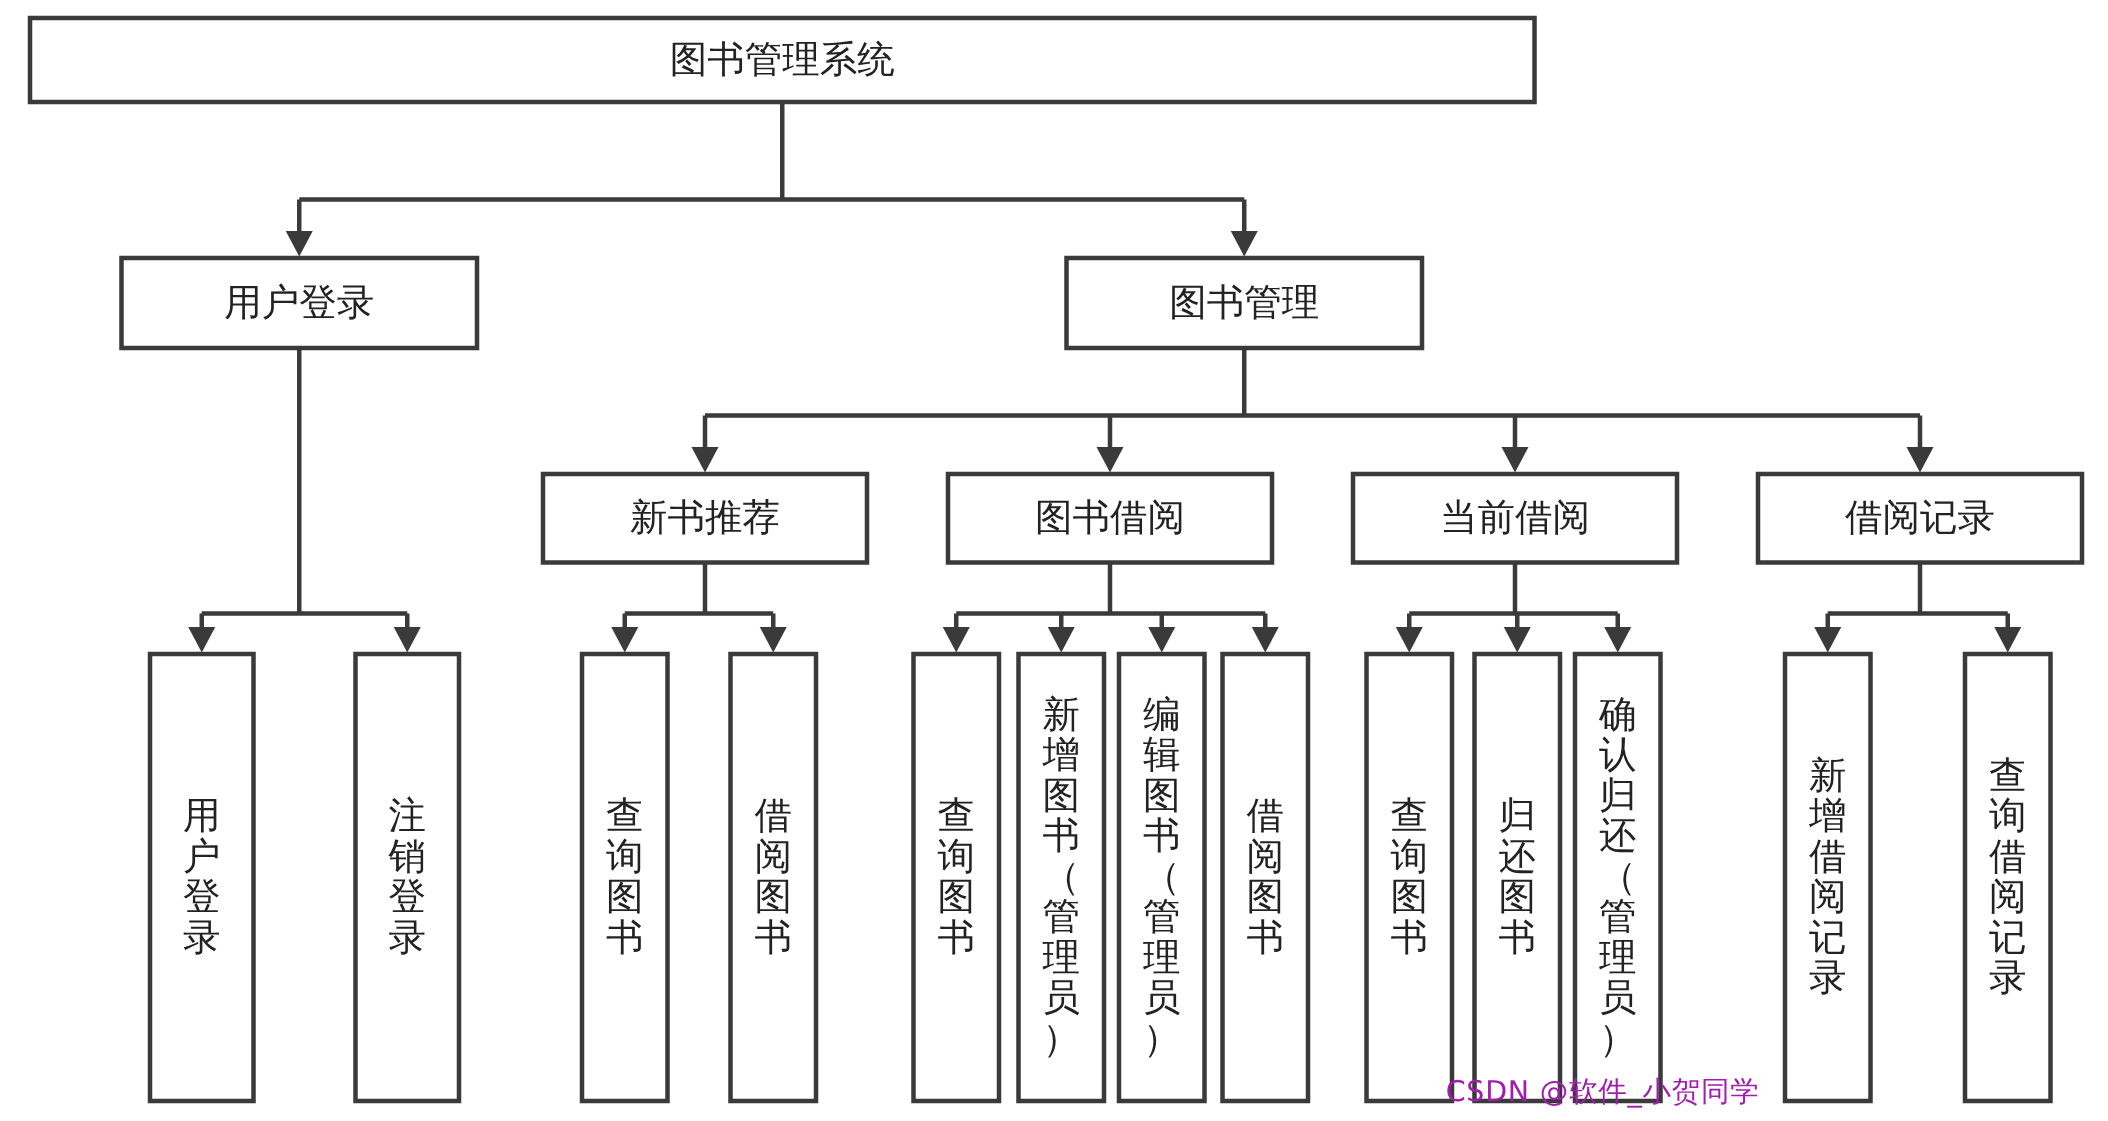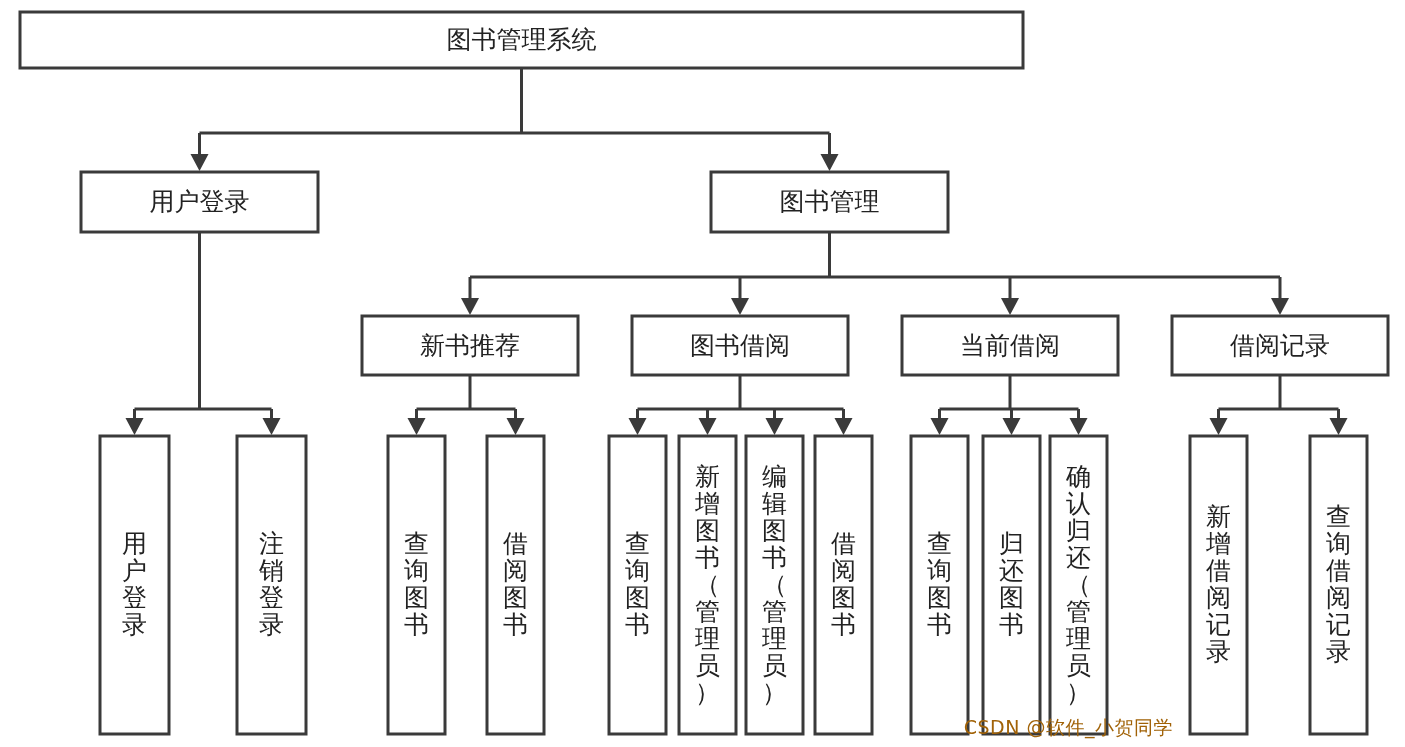--- a/index.html
+++ b/index.html
@@ -57,21 +57,21 @@
   }
   .leaf-char {
     text-anchor: middle;
   }
   .watermark {
     position: absolute;
     right: 10px;
     bottom: 6px;
     font-family: "DejaVu Sans", "Liberation Sans", sans-serif;
     font-size: 19px;
-    color: #a16207;
+    color: #a21caf;
     white-space: nowrap;
     user-select: none;
     letter-spacing: 0.5px;
   }
 </style>
 </head>
 <body>
 
 <div id="diagram-root">
 

